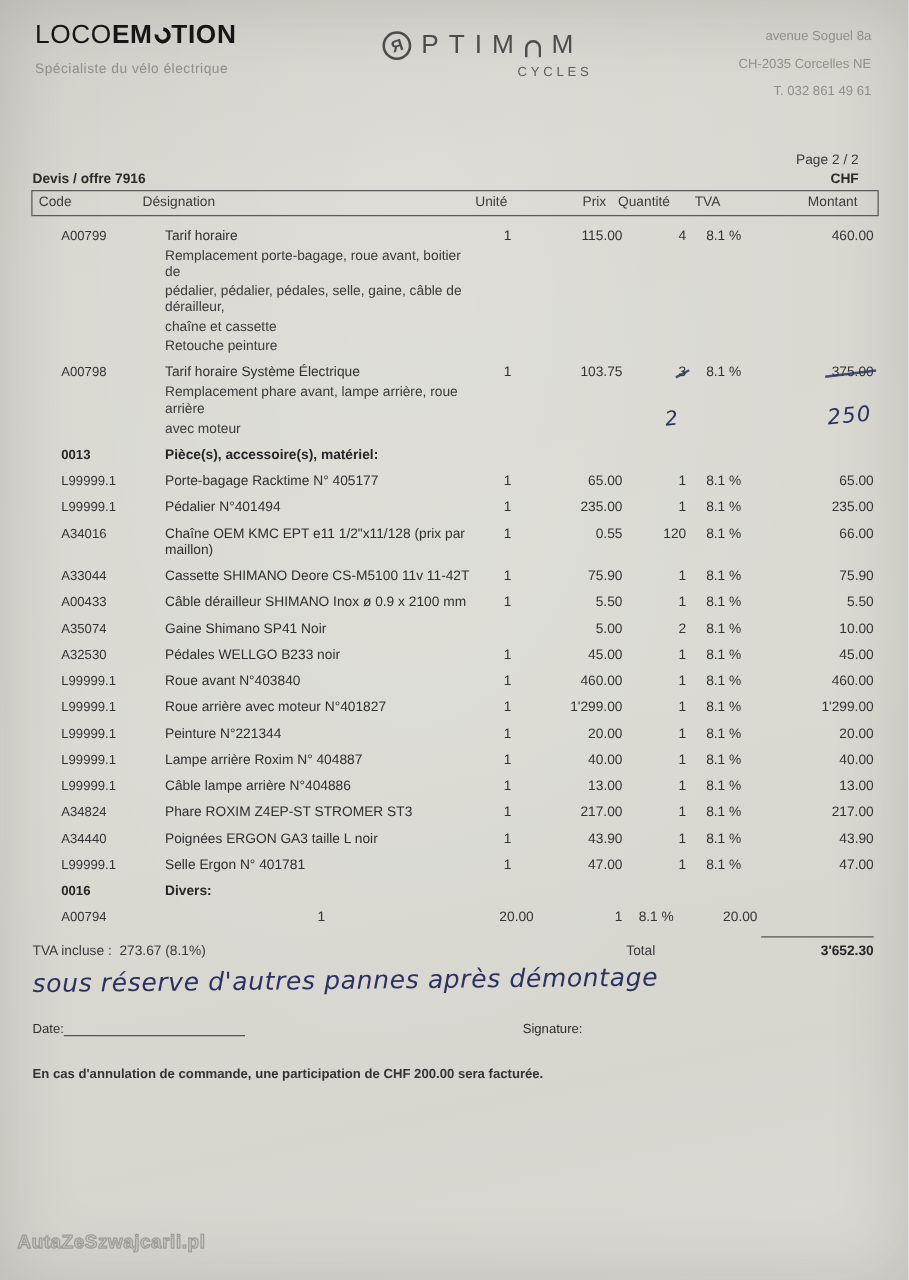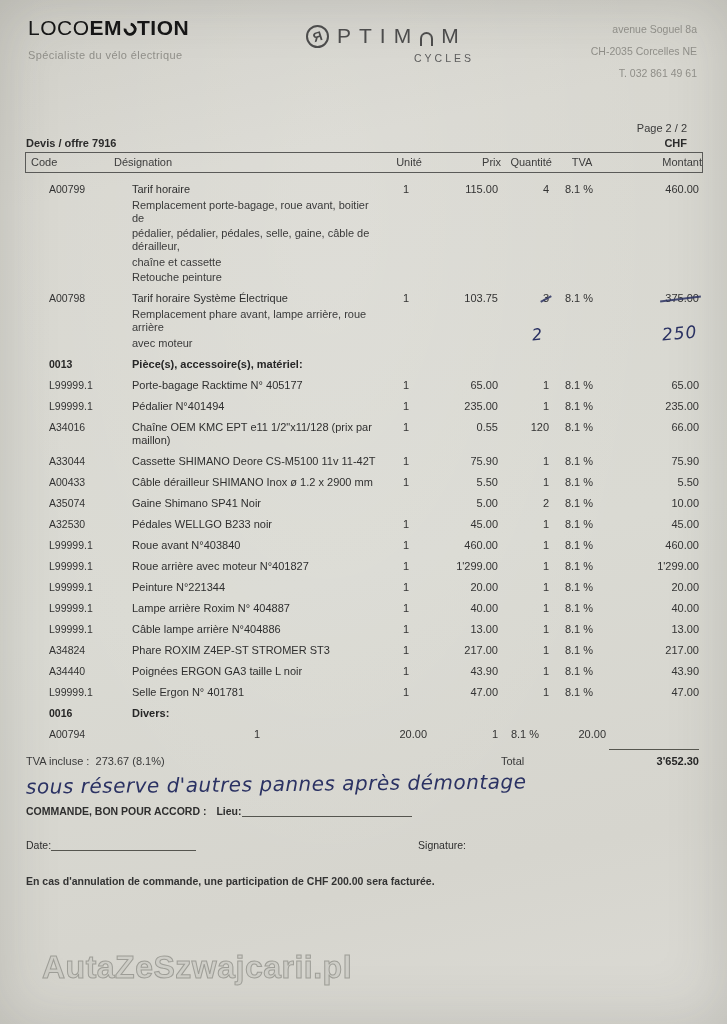--- a/index.html
+++ b/index.html
@@ -46,21 +46,21 @@
 
   
   .meta { padding:0 40px 0 26px; }
   .page-ind { text-align:right; font-size:11px; color:#3a3a3a; margin-top:38px; }
   .ref-line { display:flex; justify-content:space-between; font-size:11px; font-weight:700; color:#2b2b2b; margin-top:3px; }
 
   
   .grid7 { display:grid; grid-template-columns:80px 1fr 42px 68px 48px 54px 90px; column-gap:3px;margin-left:19px; }
   .thead {
     margin:3px 24px 0 25px; border:1.2px solid #5a5a58;
-    padding:3px 0 4px 5px; font-size:11px; color:#3c3c3c;
+    padding:3px 16px 4px 5px; font-size:11px; color:#3c3c3c;
   }
   .tbody { margin:10px 28px 0 30px; font-size:11px; line-height:13px; color:#333; }
   .trow { margin-bottom:8px; }
   .trow.section { margin-top:5px; }
   .c { overflow:visible; }
   .code { font-size:10.5px; }
   .desig .iname { color:#2f2f2f; }
   .desc-line { margin-top:2.6px; color:#3a3a3a; }
   .h-unite, .unite { text-align:center; }
   .h-prix, .prix { text-align:right; }
@@ -104,24 +104,23 @@
   .order-line { margin:10px 26px 0 26px; font-size:10.5px; font-weight:700; color:#2e2e2e; display:flex; align-items:flex-end; }
   .order-line .place { font-weight:700; margin-left:10px; }
   .uline { display:inline-block; border-bottom:1.2px solid #55554f; height:11px; }
   .u-place { width:170px; }
   .u-date { width:145px; }
   .ds-row { margin:22px 26px 0 26px; font-size:10.5px; color:#2e2e2e; display:flex; align-items:flex-end; }
   .sig { margin-left:222px; }
   .cancel-note { margin:24px 26px 0 26px; font-size:10.5px; color:#333;font-weight:bold; }
 
   .watermark {
-    position:absolute; left:14px; bottom:38px;
-    font-size:32px; font-weight:700; letter-spacing:.5px;
+    position:absolute; left:14px; bottom:22px;
+    font-size:15px; font-weight:700; letter-spacing:.5px;
     color:rgba(196,195,189,.45);
-    margin-left:28px;
     -webkit-text-stroke:1px rgba(140,140,134,.75);
   }
 </style>
 </head>
 <body>
 
 <div class="photo">
 
   <div class="hdr">
     <div class="brand-left">
@@ -292,21 +291,21 @@
     <div class="c tva">8.1 %</div>
     <div class="c montant">
       
       <span class="printed">75.90</span>
     </div>
   </div>
 
   <div class="trow grid7">
     <div class="c code">A00433</div>
     <div class="c desig">
-      <div class="iname">Câble dérailleur SHIMANO Inox ø 1.2 x 2900 mm</div>
+      <div class="iname">Câble dérailleur SHIMANO Inox ø 0.9 x 2100 mm</div>
 
     </div>
     <div class="c unite">1</div>
     <div class="c prix">5.50</div>
     <div class="c qty">
       
       <span class="printed">1</span>
     </div>
     <div class="c tva">8.1 %</div>
     <div class="c montant">
@@ -529,25 +528,20 @@
   <div class="totals grid7">
     <div class="tva-line">
       <span>TVA incluse :</span>&nbsp;&nbsp;<span>273.67 (8.1%)</span>
     </div>
     <div class="total-label">Total</div>
     <div class="total-value">3'652.30</div>
   </div>
 
   <div class="hand-note">sous réserve d'autres pannes après démontage</div>
 
-  <div class="order-line">
-    <span>COMMANDE, BON POUR ACCORD :</span>
-    <span class="place">Lieu:</span>
-    <span class="uline u-place"></span>
-  </div>
 
   <div class="ds-row">
     <span>Date:</span>
     <span class="uline u-date"></span>
     <span class="sig">Signature:</span>
   </div>
 
   <div class="cancel-note">En cas d'annulation de commande, une participation de CHF 200.00 sera facturée.</div>
 
   <div class="watermark">AutaZeSzwajcarii.pl</div>

